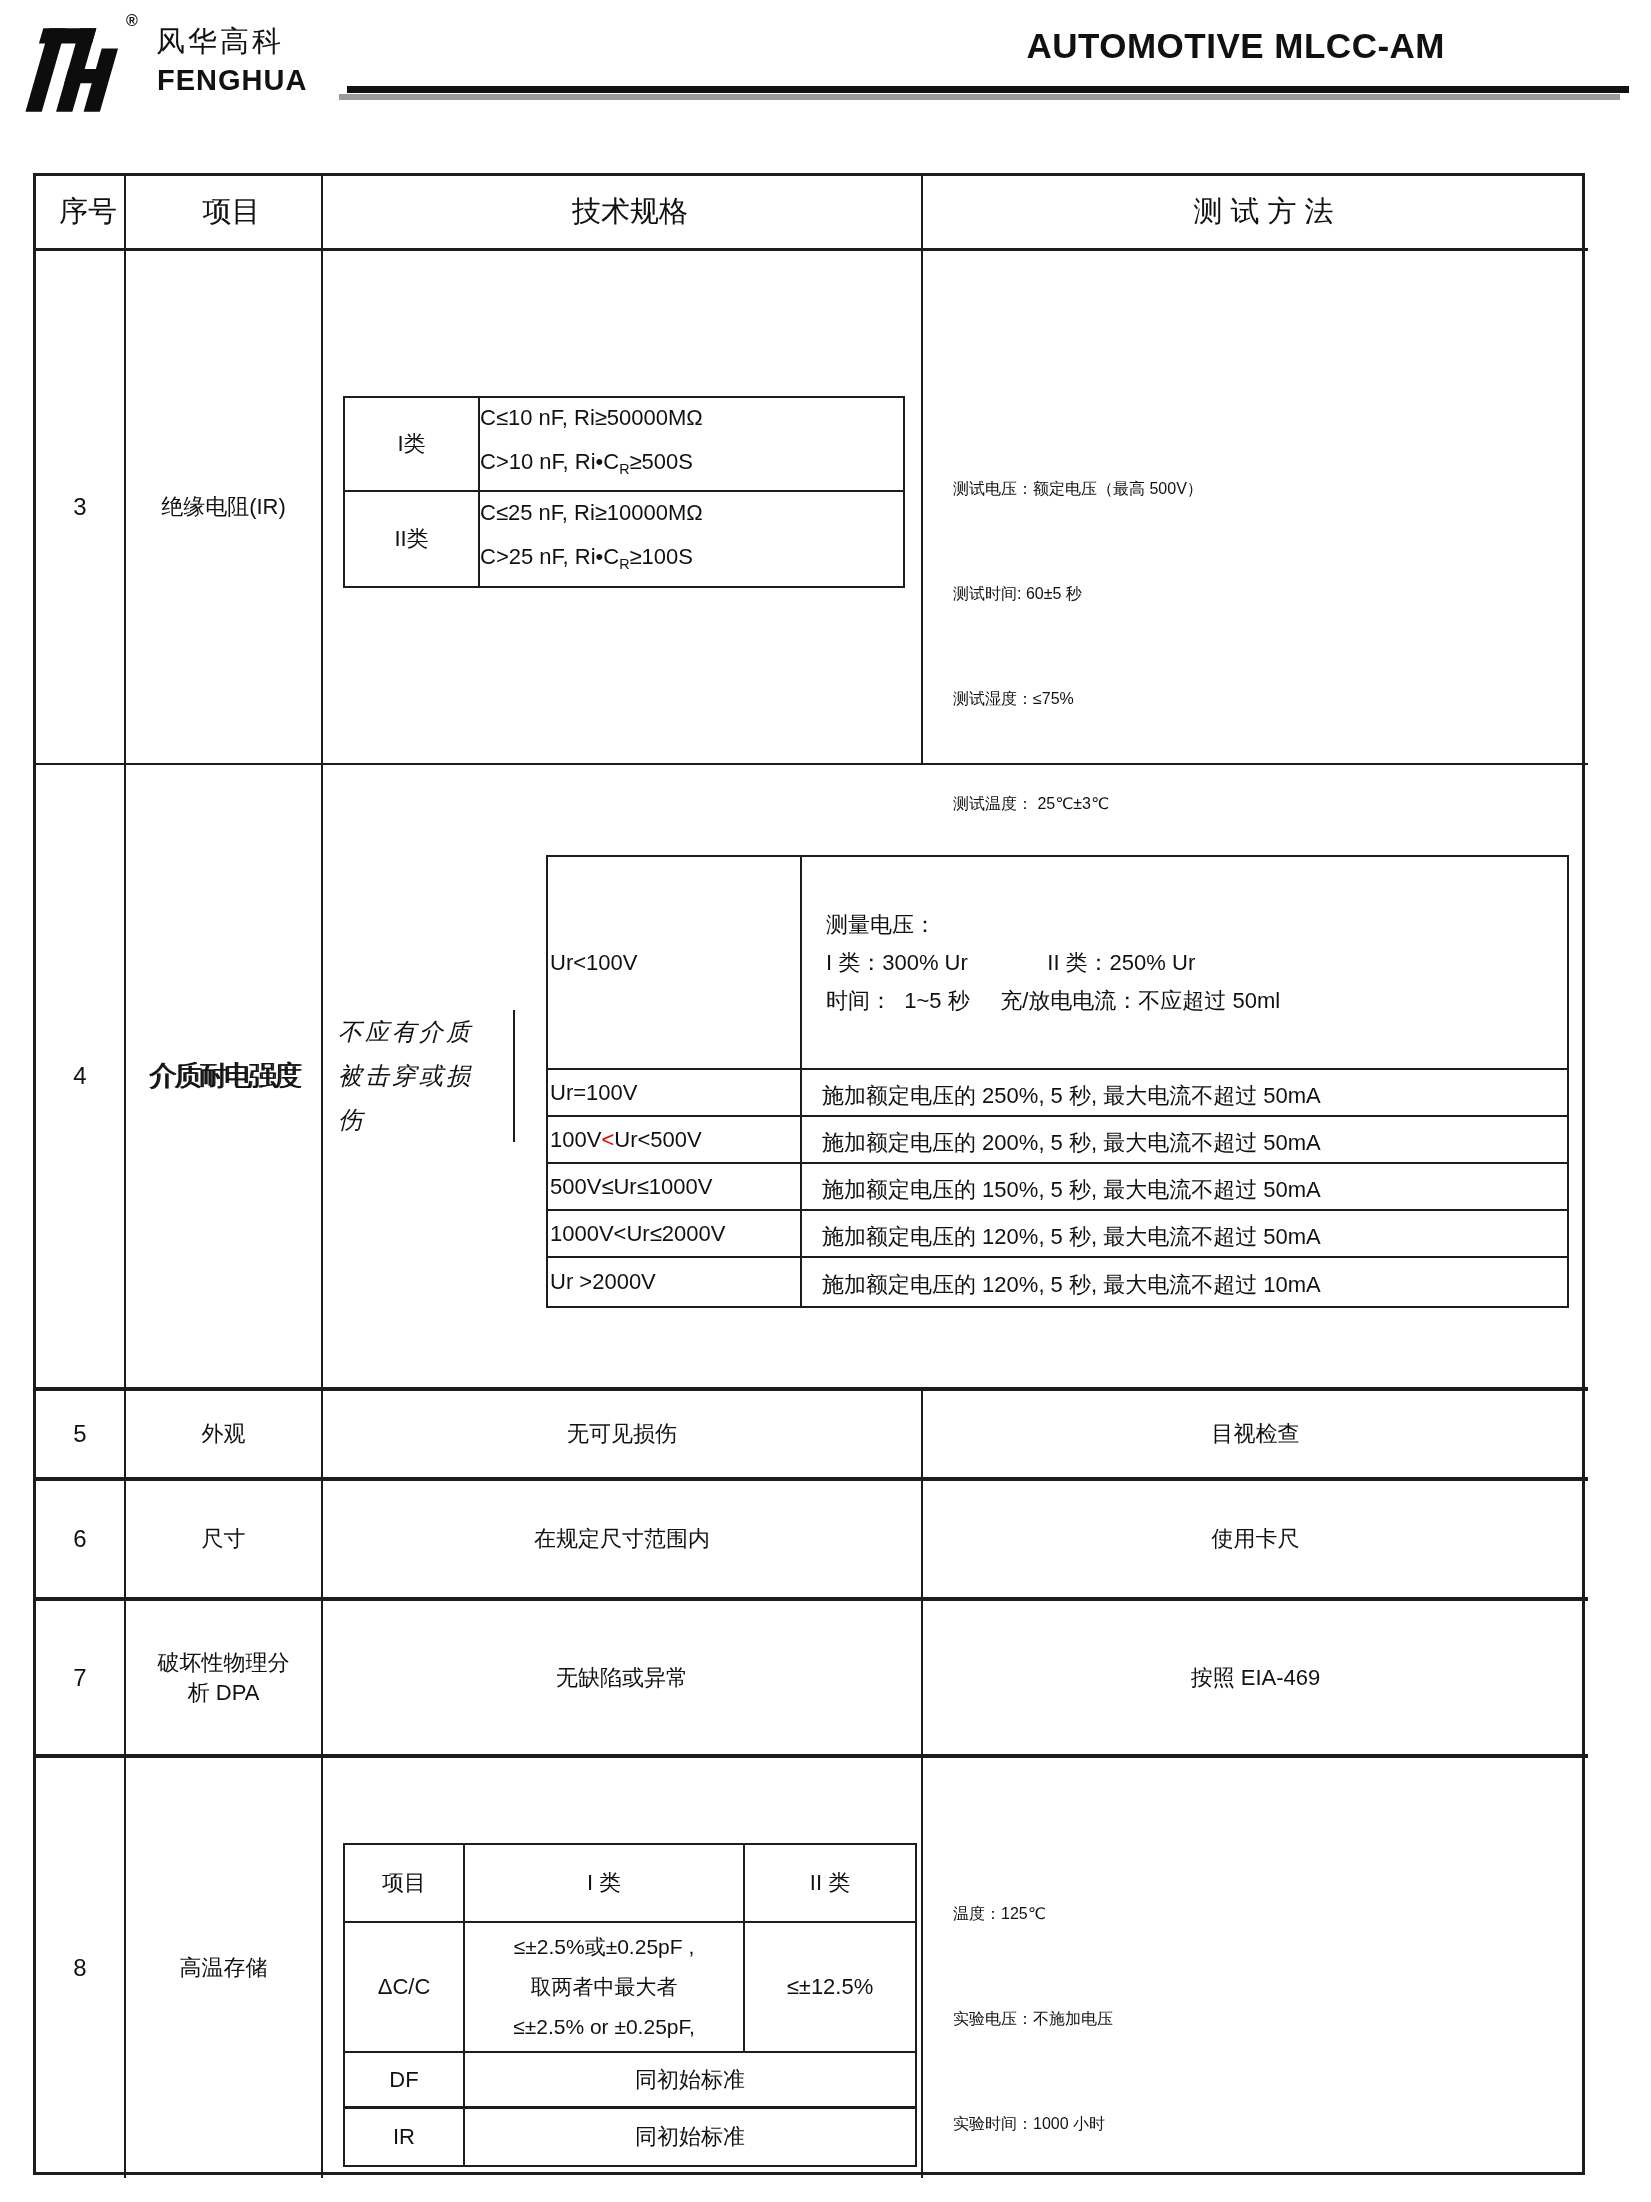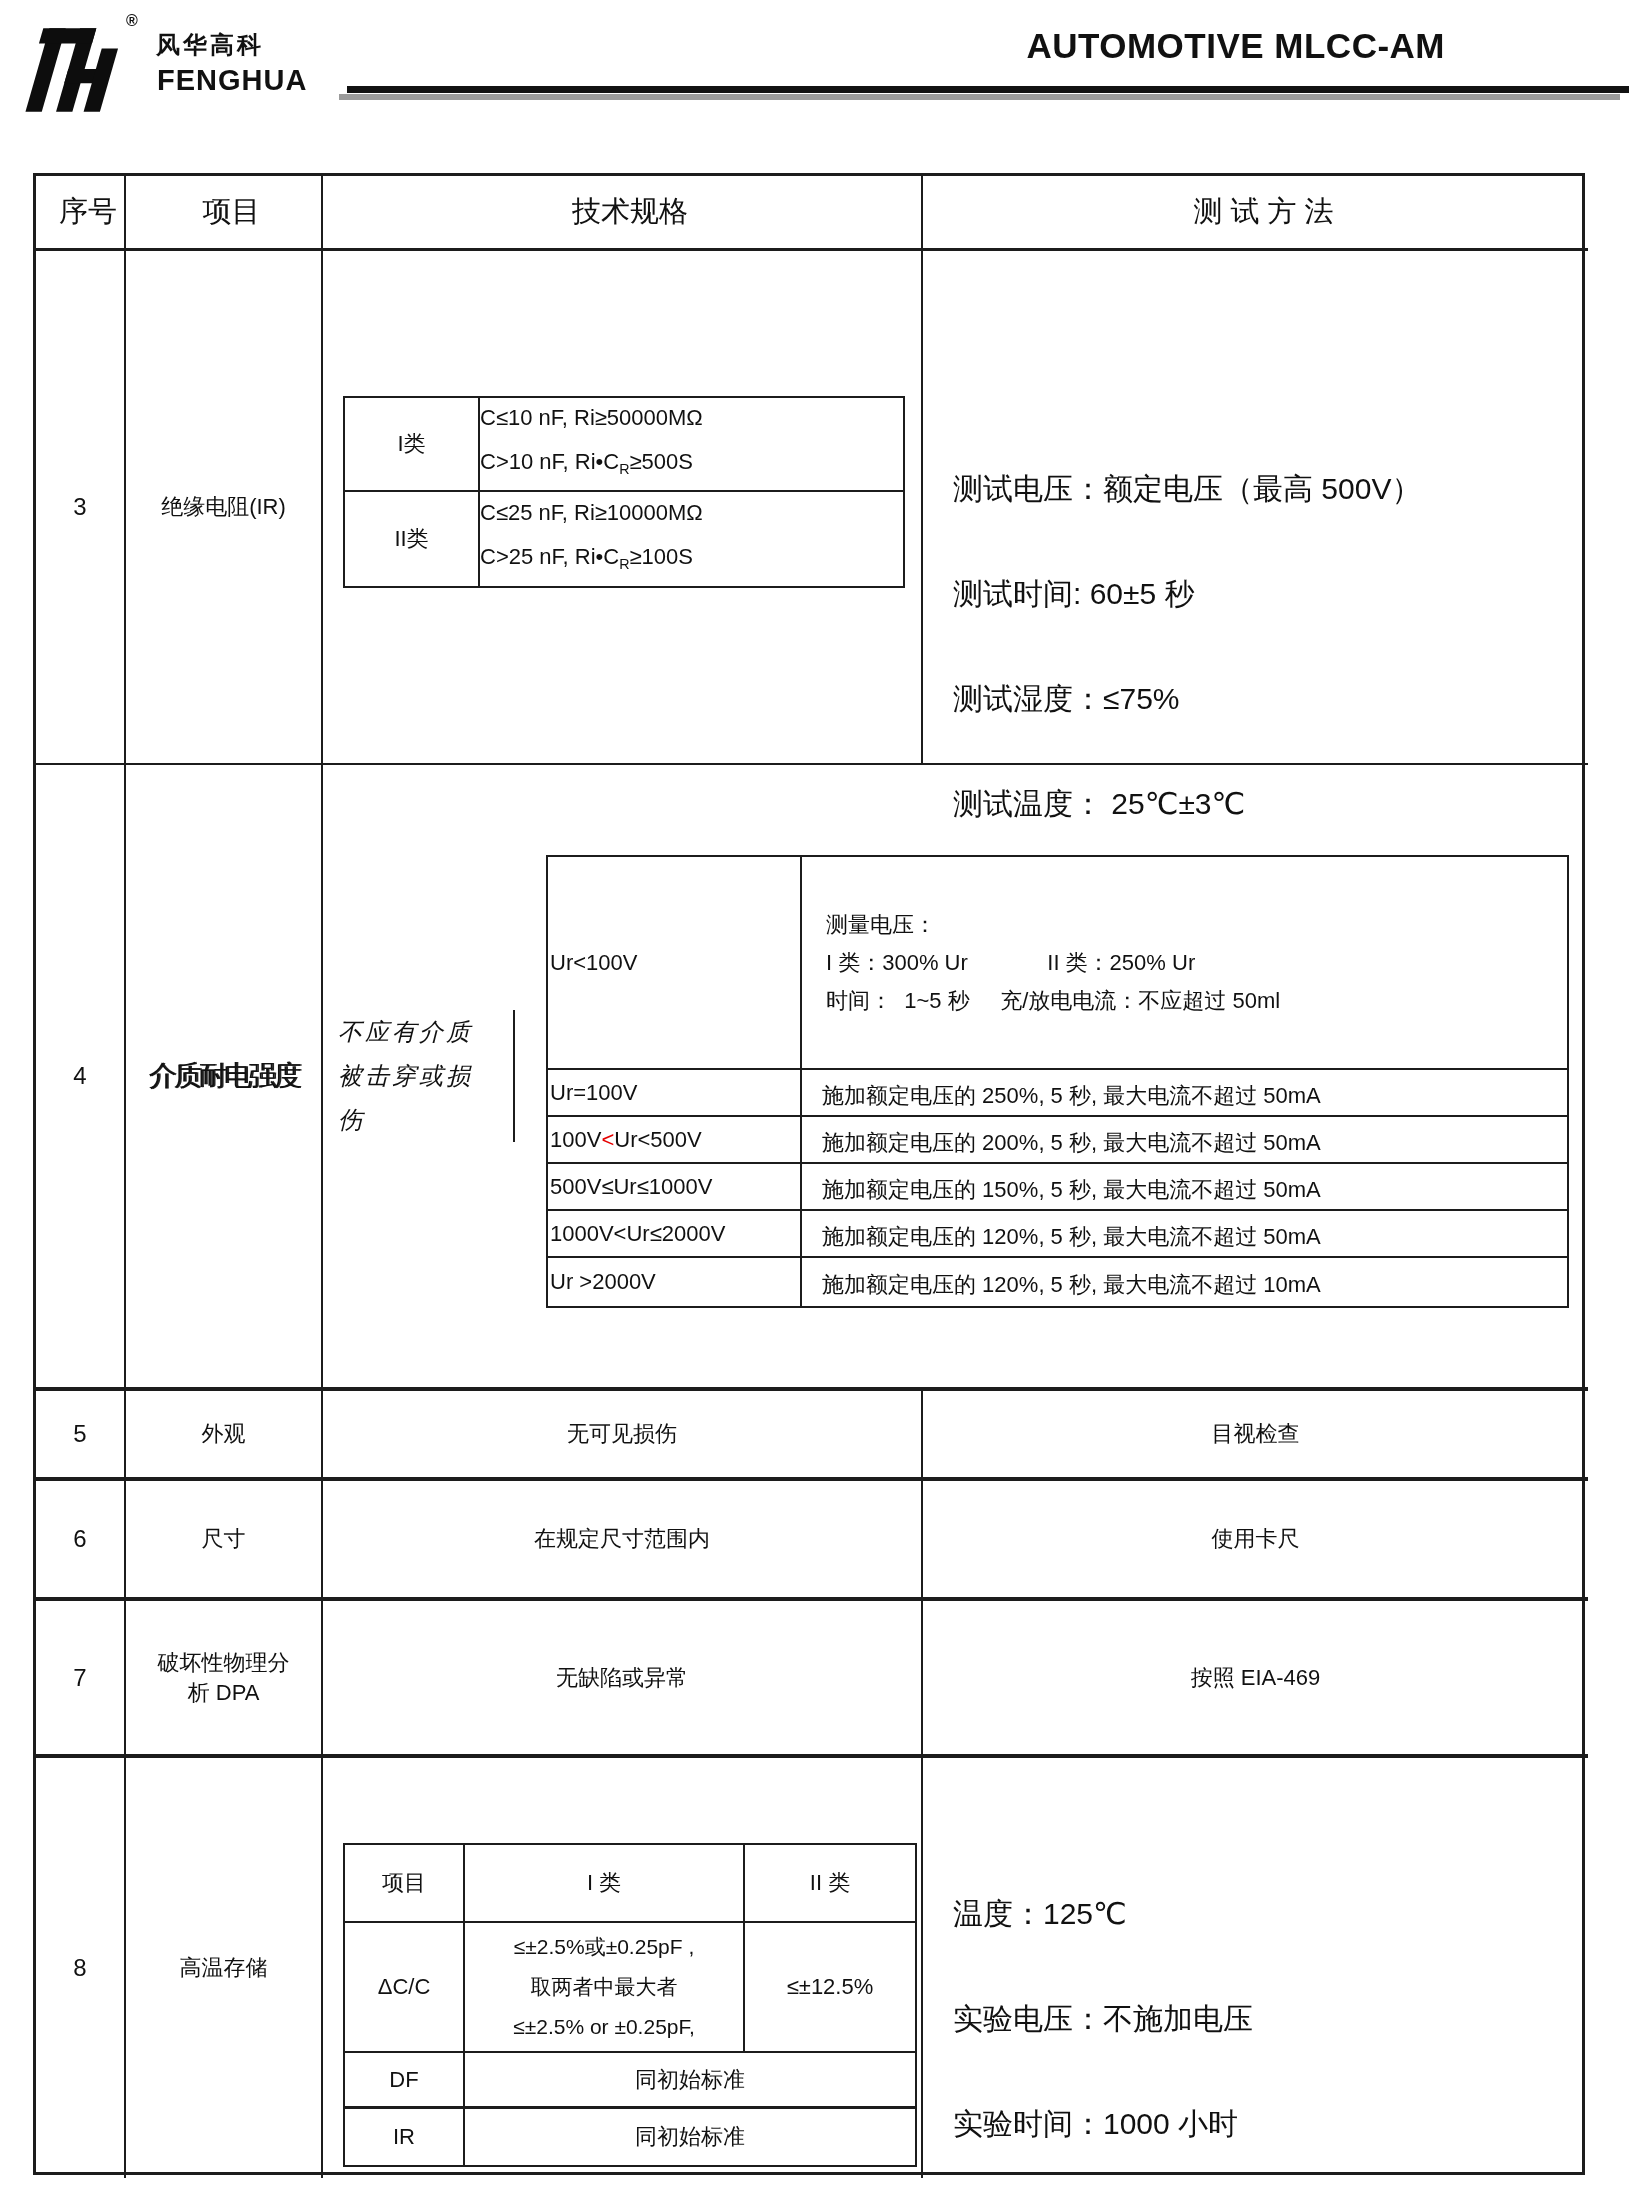--- a/index.html
+++ b/index.html
@@ -4,21 +4,21 @@
 <style>
   html,body{margin:0;padding:0;background:#e8e8e8;}
   .page{
     position:relative;width:1651px;height:2202px;background:#ffffff;
     font-family:"Liberation Sans","DejaVu Sans",sans-serif;color:#111;
     overflow:hidden;margin:0 auto;
   }
   
   .logo-mark{position:absolute;left:20px;top:20px;width:102px;height:96px;}
   .reg-mark{position:absolute;left:126px;top:12px;font-size:16px;font-weight:bold;}
-  .brand-cn{position:absolute;left:156px;top:29px;font-size:24px;font-weight:700;letter-spacing:3px;}
+  .brand-cn{position:absolute;left:156px;top:22px;font-size:29px;font-weight:400;letter-spacing:3px;}
   .brand-en{position:absolute;left:157px;top:64px;font-size:29px;font-weight:700;letter-spacing:1px;}
   .doc-title{position:absolute;right:206px;top:26px;font-size:35px;font-weight:bold;letter-spacing:0.5px;}
   .rule-black{position:absolute;left:347px;top:86px;width:1282px;height:7px;background:#121212;}
   .rule-gray{position:absolute;left:339px;top:94px;width:1281px;height:6px;background:#9b9b9b;}
 
   
   .spec-table{
     position:absolute;left:33px;top:173px;width:1552px;height:2002px;
     display:grid;grid-template-columns:90px 197px 600px 665px;
     grid-template-rows:75px 514px 626px 90px 120px 157px 420px;
@@ -29,21 +29,21 @@
   .bb2{border-bottom:2px solid #1c1c1c;}
   .bb3{border-bottom:3px solid #1c1c1c;}
   .bb4{border-bottom:4px solid #1c1c1c;}
   .hdr{font-size:29px;padding-left:16px;}
   .num{font-size:24px;}
   .start{justify-content:flex-start;text-align:left;}
   .top{align-items:flex-start;}
   .item-squeezed{letter-spacing:-3px;text-shadow:1.5px 0 0 rgba(0,0,0,.85);font-size:28px;}
   .note-cell{width:192px;flex:0 0 192px;border-right:2px solid #1c1c1c;display:flex;align-items:center;justify-content:center;box-sizing:border-box;font-style:italic;}
   .note-text{width:160px;text-align:left;font-size:24px;letter-spacing:3px;line-height:44px;}
-  .method-lines{line-height:35px;font-size:30px;white-space:pre-wrap;}
+  .method-lines{line-height:35px;font-size:16px;white-space:pre-wrap;}
   .m3{padding:150px 10px 0 30px;}
   .m8{padding:68px 10px 0 30px;}
   .item-lines{line-height:30px;}
 
   
   .inner{position:absolute;border:2px solid #1c1c1c;box-sizing:content-box;display:grid;background:#fff;}
   .icell{box-sizing:border-box;display:flex;align-items:center;justify-content:center;text-align:center;}
   .icell.left{justify-content:flex-start;text-align:left;}
 
   .ir-table{left:20px;top:145px;grid-template-columns:135px 423px;grid-template-rows:94px 94px;}

